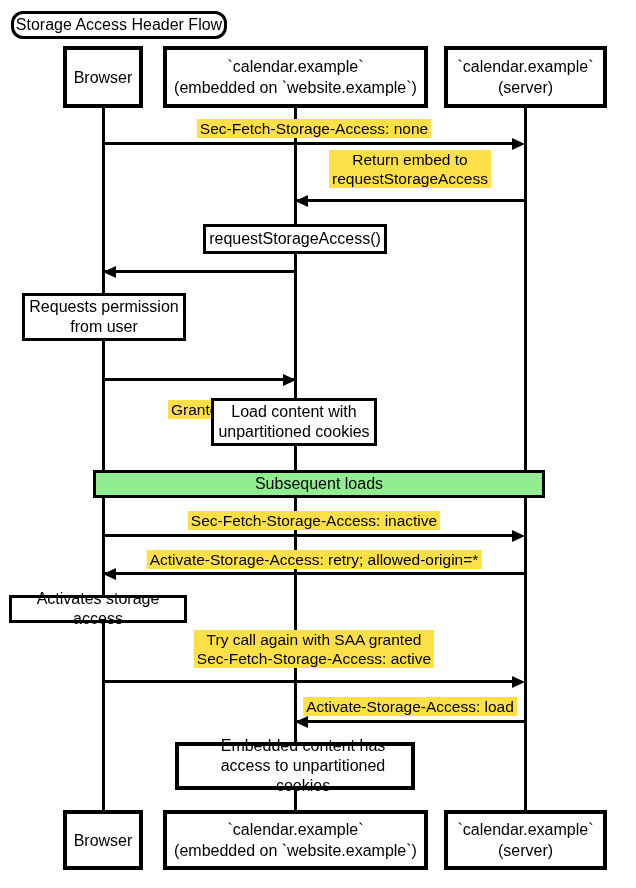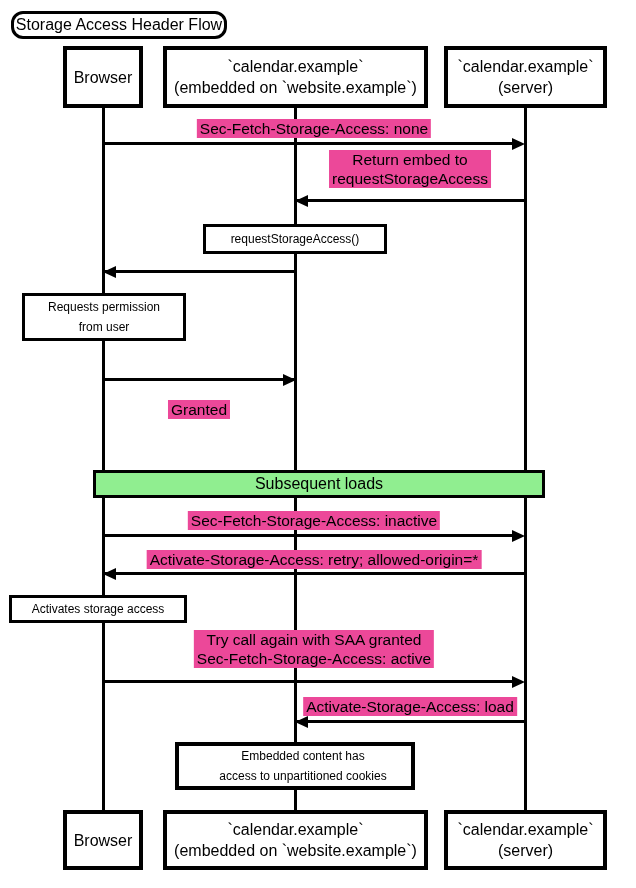--- a/index.html
+++ b/index.html
@@ -20,35 +20,35 @@
     white-space:pre-line;
   }
   .titlebox {
     border:3px solid #000; background:#fff;
     display:flex; align-items:center; justify-content:center;
     font-size:16px;
   }
   .note {
     border:3px solid #000; background:#fff;
     display:flex; align-items:center; justify-content:center;
-    text-align:center; font-size:12px; line-height:20px;
+    text-align:center; font-size:16px; line-height:20px;
     white-space:pre-line;
   }
   .note.thick { border-width:4px;padding-left:16px; }
 
   
   .lifeline { width:3px; background:#000; }
   .mline { height:3px; background:#000; }
   .head { width:0; height:0; }
   .head.right { border-top:6px solid transparent; border-bottom:6px solid transparent; border-left:13px solid #000; }
   .head.left  { border-top:6px solid transparent; border-bottom:6px solid transparent; border-right:13px solid #000; }
 
   
   .mlabel {
-    background:#ec4899; padding:0 3px;
+    background:#fde047; padding:0 3px;
     font-size:15.5px; line-height:19px;
     white-space:pre; text-align:center;
     transform:translateX(-50%);
   }
 
   
   .divider {
     border:3px solid #000; background:#90EE90;
     display:flex; align-items:center; justify-content:center;
     font-size:16px;
@@ -85,20 +85,22 @@
   <div class="abs mline" style="left:104px; top:270px; width:192px;"></div>
   <div class="abs head left" style="left:103px; top:266px;"></div>
 
   <div class="abs note" style="left:22px; top:293px; width:164px; height:48px;text-align:center;">Requests permission
 from user</div>
 
   <div class="abs mlabel" style="left:199px; top:357px;margin-top:43px;">Granted</div>
   <div class="abs mline" style="left:103px; top:378px; width:192px;"></div>
   <div class="abs head right" style="left:283px; top:374px;"></div>
 
+  <div class="abs note" style="left:211px; top:398px; width:166px; height:48px;">Load content with
+unpartitioned cookies</div>
 
   <div class="abs mlabel" style="left:314px; top:511px;">Sec-Fetch-Storage-Access: inactive</div>
 
   <div class="abs divider" style="left:93px; top:470px; width:452px; height:28px;">Subsequent loads</div>
   <div class="abs mline" style="left:103px; top:534px; width:412px;"></div>
   <div class="abs head right" style="left:512px; top:530px;"></div>
 
   <div class="abs mlabel" style="left:314px; top:550px;">Activate-Storage-Access: retry; allowed-origin=*</div>
   <div class="abs mline" style="left:104px; top:572px; width:421px;"></div>
   <div class="abs head left" style="left:103px; top:568px;"></div>

